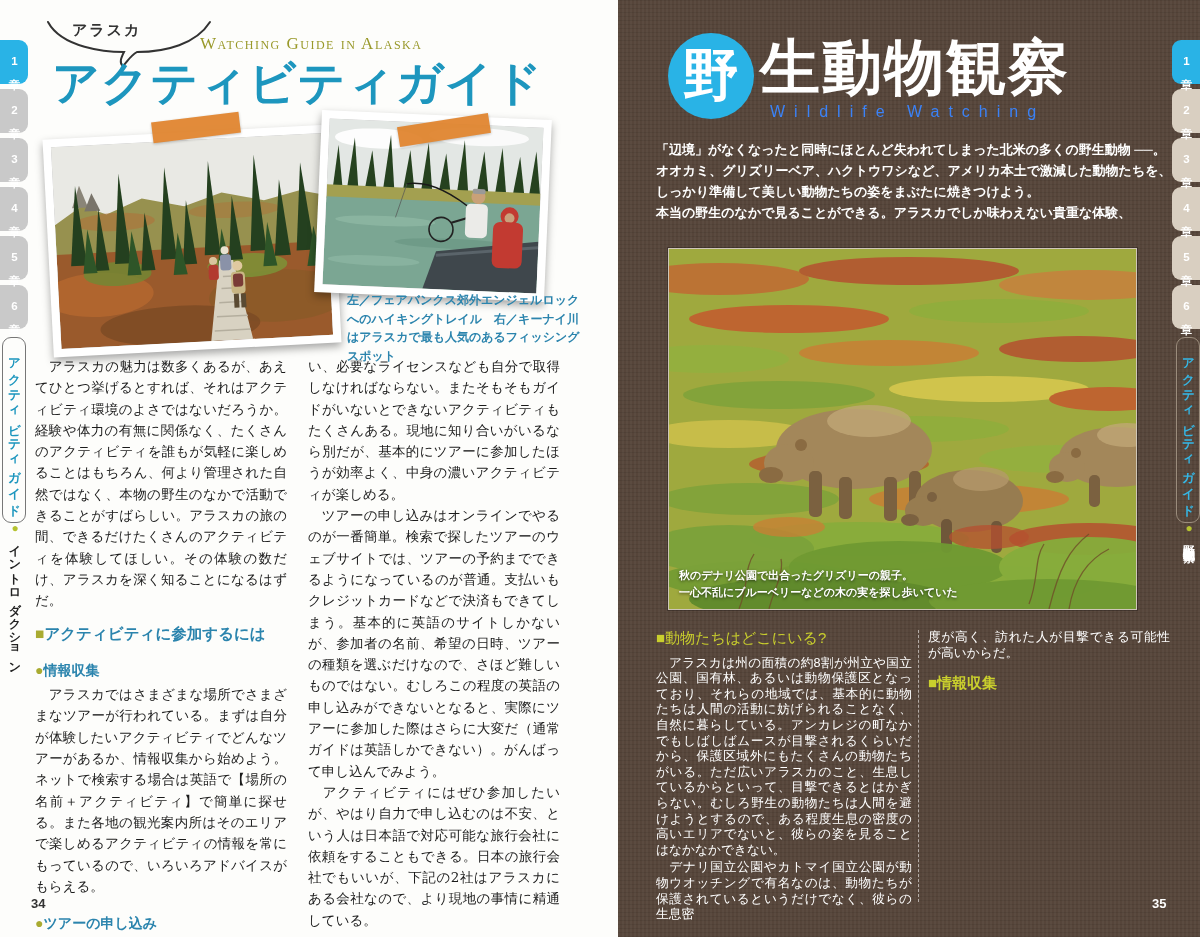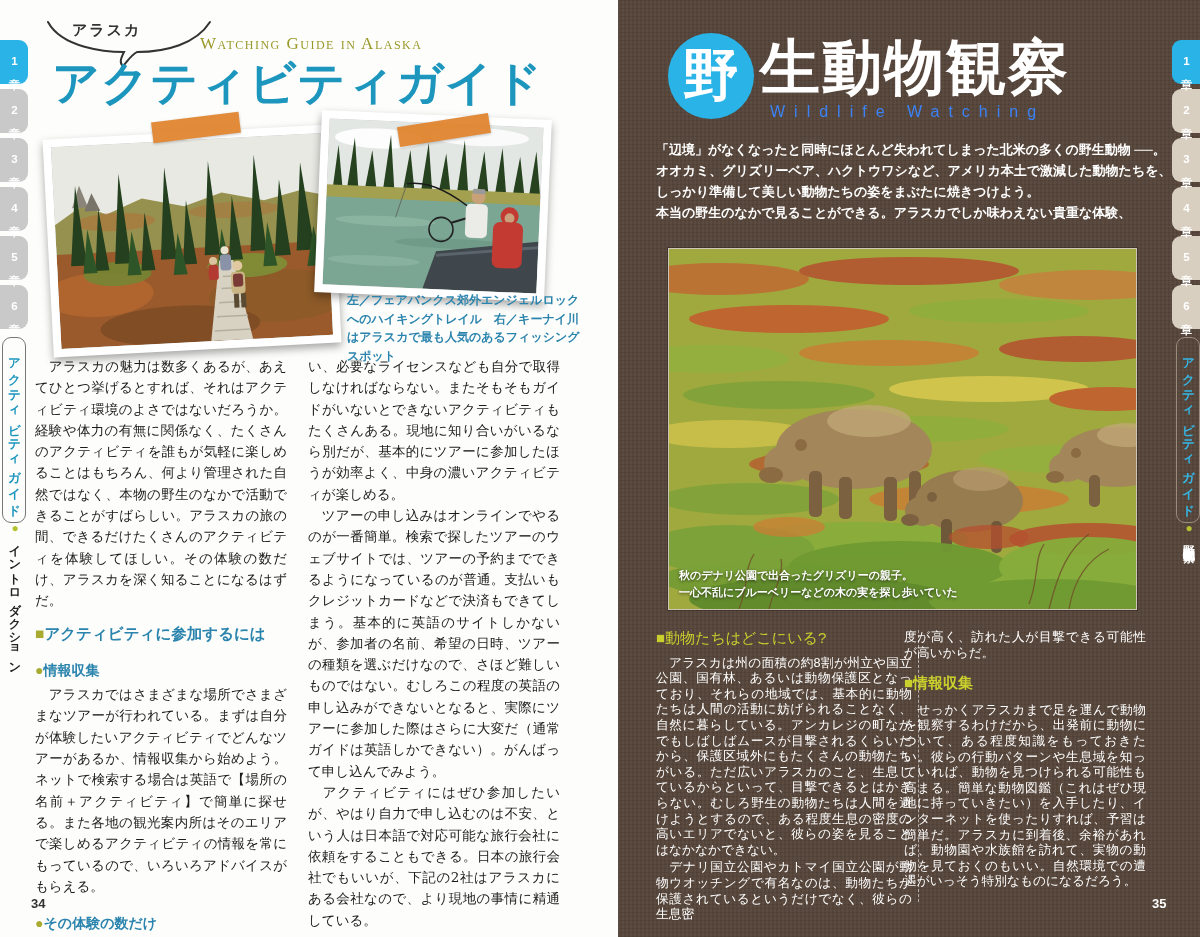--- a/index.html
+++ b/index.html
@@ -198,21 +198,21 @@
 <div class="abs tape" style="left:152px;top:117px;width:88px;height:21px;transform:rotate(-7deg);"></div>
 <div class="abs tape" style="left:398px;top:120px;width:92px;height:20px;transform:rotate(-9deg);"></div>
 
 <div class="abs photo-cap" style="left:347px;top:291px;width:238px;">左／フェアバンクス郊外エンジェルロックへのハイキングトレイル　右／キーナイ川はアラスカで最も人気のあるフィッシングスポット</div>
 
 <div class="abs jcol" style="left:35px;top:356px;width:252px;">
   <p>　アラスカの魅力は数多くあるが、あえてひとつ挙げるとすれば、それはアクティビティ環境のよさではないだろうか。経験や体力の有無に関係なく、たくさんのアクティビティを誰もが気軽に楽しめることはもちろん、何より管理された自然ではなく、本物の野生のなかで活動できることがすばらしい。アラスカの旅の間、できるだけたくさんのアクティビティを体験してほしい。その体験の数だけ、アラスカを深く知ることになるはずだ。</p>
   <div class="h2l"><span class="mk">■</span><span>アクティビティに参加するには</span></div>
   <div class="h3l"><span class="mk">●</span><span>情報収集</span></div>
   <p>　アラスカではさまざまな場所でさまざまなツアーが行われている。まずは自分が体験したいアクティビティでどんなツアーがあるか、情報収集から始めよう。ネットで検索する場合は英語で【場所の名前＋アクティビティ】で簡単に探せる。また各地の観光案内所はそのエリアで楽しめるアクティビティの情報を常にもっているので、いろいろアドバイスがもらえる。</p>
-  <div class="h3l"><span class="mk">●</span><span>その体験の数だけ</span></div>
+  <div class="h3l"><span class="mk">●</span><span>ツアーの申し込み</span></div>
   <p>　ツアーに参加しないで、アクティビティを楽しむことは可能だ。ただその場合、自分で道具を揃え、レンタカーで現場に向か</p>
 </div>
 
 <div class="abs jcol" style="left:308px;top:356px;width:252px;">
   <p>い、必要なライセンスなども自分で取得しなければならない。またそもそもガイドがいないとできないアクティビティもたくさんある。現地に知り合いがいるなら別だが、基本的にツアーに参加したほうが効率よく、中身の濃いアクティビティが楽しめる。</p>
   <p>　ツアーの申し込みはオンラインでやるのが一番簡単。検索で探したツアーのウェブサイトでは、ツアーの予約までできるようになっているのが普通。支払いもクレジットカードなどで決済もできてしまう。基本的に英語のサイトしかないが、参加者の名前、希望の日時、ツアーの種類を選ぶだけなので、さほど難しいものではない。むしろこの程度の英語の申し込みができないとなると、実際にツアーに参加した際はさらに大変だ（通常ガイドは英語しかできない）。がんばって申し込んでみよう。</p>
   <p>　アクティビティにはぜひ参加したいが、やはり自力で申し込むのは不安、という人は日本語で対応可能な旅行会社に依頼をすることもできる。日本の旅行会社でもいいが、下記の2社はアラスカにある会社なので、より現地の事情に精通している。</p>
 
 </div>
 
@@ -313,24 +313,23 @@
 </div>
 
 <div class="abs rcol" style="left:656px;top:630px;width:256px;">
   <div class="h2r"><span>■</span><span>動物たちはどこにいる?</span></div>
   <p>　アラスカは州の面積の約8割が州立や国立公園、国有林、あるいは動物保護区となっており、それらの地域では、基本的に動物たちは人間の活動に妨げられることなく、自然に暮らしている。アンカレジの町なかでもしばしばムースが目撃されるくらいだから、保護区域外にもたくさんの動物たちがいる。ただ広いアラスカのこと、生息しているからといって、目撃できるとはかぎらない。むしろ野生の動物たちは人間を避けようとするので、ある程度生息の密度の高いエリアでないと、彼らの姿を見ることはなかなかできない。</p>
   <p>　デナリ国立公園やカトマイ国立公園が動物ウオッチングで有名なのは、動物たちが保護されているというだけでなく、彼らの生息密</p>
 </div>
 
 <div class="abs r-divider" style="left:918px;top:630px;height:272px;"></div>
 
-<div class="abs rcol" style="left:904px;top:630px;width:242px;">
+<div class="abs rcol" style="left:928px;top:630px;width:242px;">
   <p>度が高く、訪れた人が目撃できる可能性が高いからだ。</p>
   <div class="h2r2"><span>■</span><span>情報収集</span></div>
-  <p>　せっかくアラスカまで足を運んで動物を観察するわけだから、出発前に動物について、ある程度知識をもっておきたい。彼らの行動パターンや生息域を知っていれば、動物を見つけられる可能性も高まる。簡単な動物図鑑（これはぜひ現地に持っていきたい）を入手したり、インターネットを使ったりすれば、予習は簡単だ。アラスカに到着後、余裕があれば、動物園や水族館を訪れて、実物の動物を見ておくのもいい。自然環境での遭遇がいっそう特別なものになるだろう。</p>
 </div>
 
 <div class="abs pageno-r" style="left:1152px;top:896px;text-align:center;">35</div>
 
 <div class="abs" style="left:1172px;top:40px;">
   <div class="tab tab-right tab-active" style="margin-bottom:5px;">1章</div>
   <div class="tab tab-right" style="margin-bottom:5px;">2章</div>
   <div class="tab tab-right" style="margin-bottom:5px;">3章</div>
   <div class="tab tab-right" style="margin-bottom:5px;">4章</div>
   <div class="tab tab-right" style="margin-bottom:5px;">5章</div>

